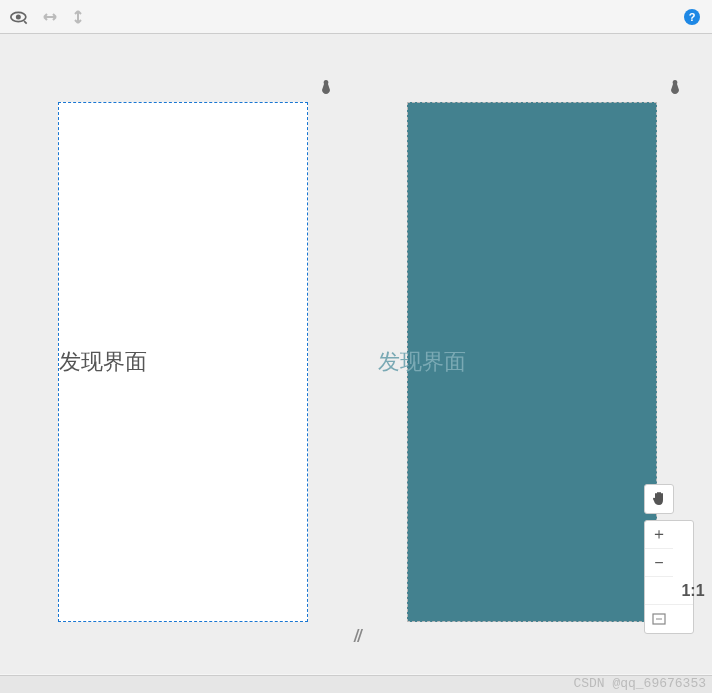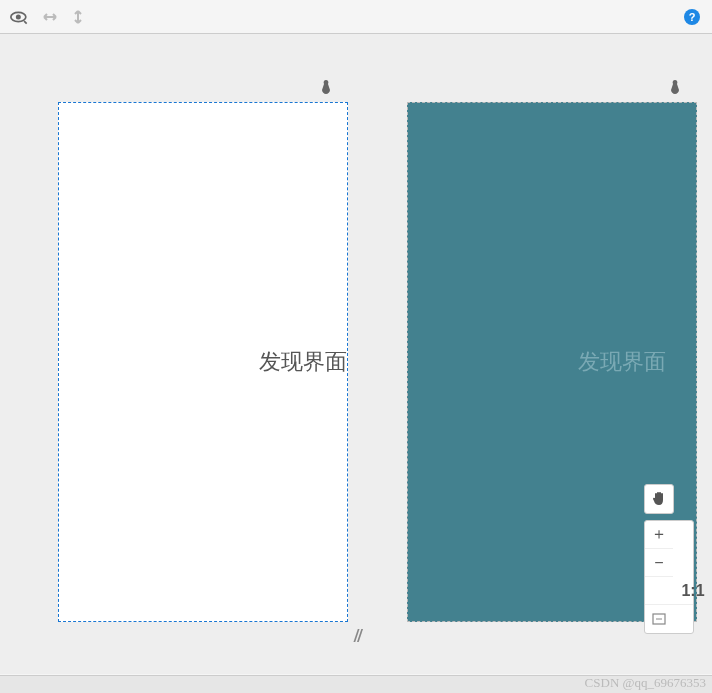--- a/index.html
+++ b/index.html
@@ -52,25 +52,25 @@
     }
     .wrench-icon {
       position: absolute;
       color: #666;
     }
     .wrench-icon svg { width: 12px; height: 14px; }
     .wrench-left { top: 46px; left: 320px; }
     .wrench-right { top: 46px; left: 669px; }
     .panel {
       position: absolute;
-      width: 290px;
+      width: 250px;
       height: 520px;
       display: flex;
       align-items: center;
-      justify-content: flex-end;
+      justify-content: flex-start;
     }
     .panel-left {
       top: 68px;
       left: 58px;
       background: #fff;
       border: 1.5px dashed #1976d2;
     }
     .panel-right {
       top: 68px;
       left: 407px;
@@ -129,21 +129,21 @@
       border-bottom: 1px solid #eee;
     }
     .zoom-group .zg-item:last-child { border-bottom: none; }
     .zg-11 { font-size: 10px; font-weight: bold; padding-left: 48px; }
     .watermark {
       position: absolute;
       bottom: 2px;
       right: 6px;
       color: #bbb;
       font-size: 13px;
-      font-family: Liberation Serif, serif;
+      font-family: Liberation Mono, monospace;
     }
     .bottom-strip {
       position: absolute;
       bottom: 0;
       left: 0;
       right: 0;
       height: 18px;
       background: #e6e6e6;
       border-top: 1px solid #ccc;
     }

